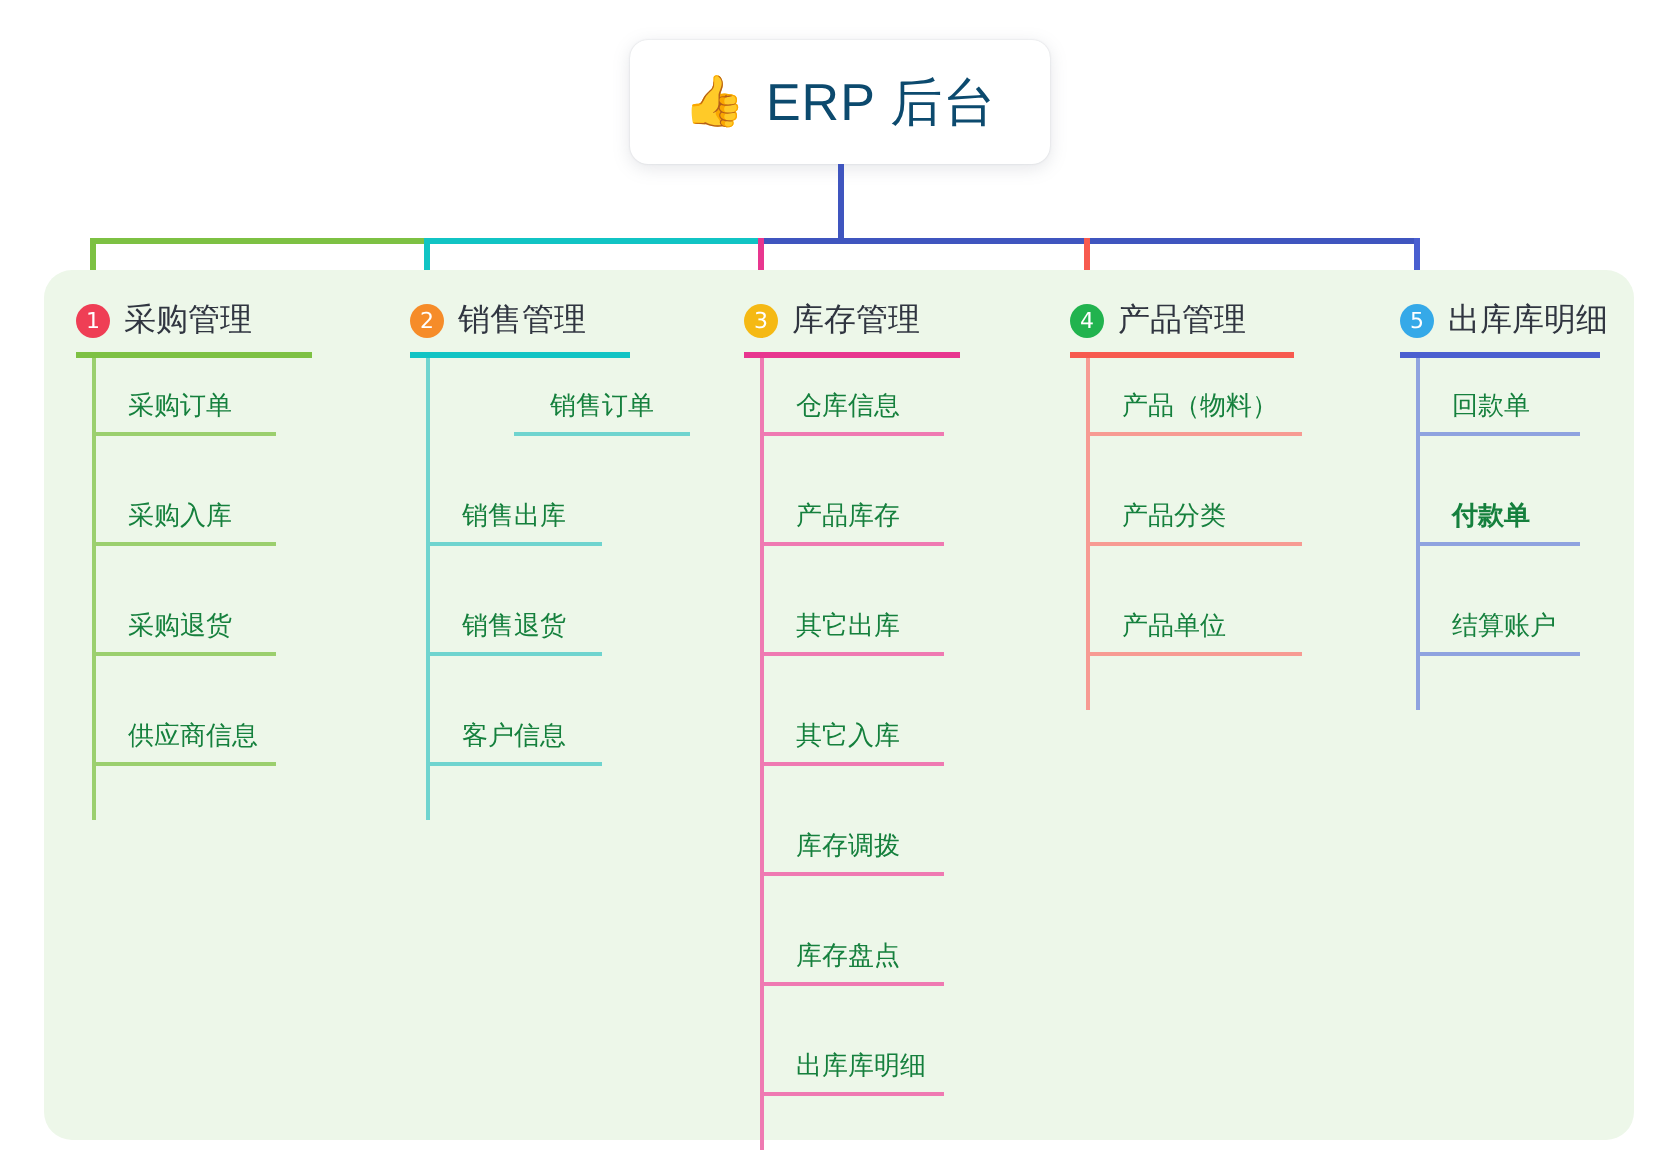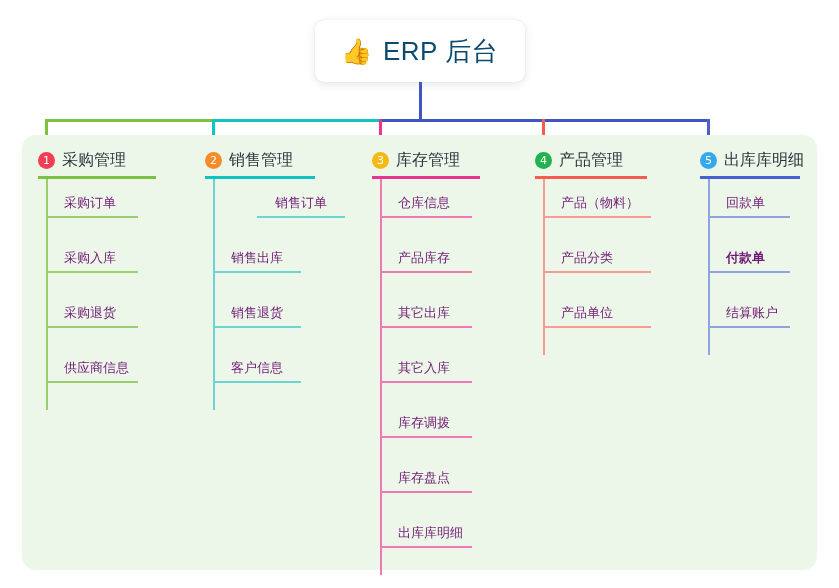--- a/index.html
+++ b/index.html
@@ -48,21 +48,21 @@
     color:#fff;font-size:11px;line-height:17px;text-align:center;
     display:inline-block;flex:0 0 auto;font-family:"DejaVu Sans",sans-serif;
   }
   .col-title{font-size:16px;color:#303540;}
   .head-rule{position:absolute;height:3px;left:0;top:26px;}
   .spine{position:absolute;width:2px;left:8px;top:29px;}
 
   .item{position:absolute;left:8px;}
   .item-label{
     position:absolute;left:18px;bottom:6px;
-    font-size:13px;color:#701a75;white-space:nowrap;
+    font-size:13px;color:#15803d;white-space:nowrap;
   }
   .item-rule{position:absolute;left:0;bottom:0;height:2px;}
 </style>
 </head>
 <body>
 
 <div id="stage">
 
   <div class="root-card">
     <span class="root-emoji">👍</span>

